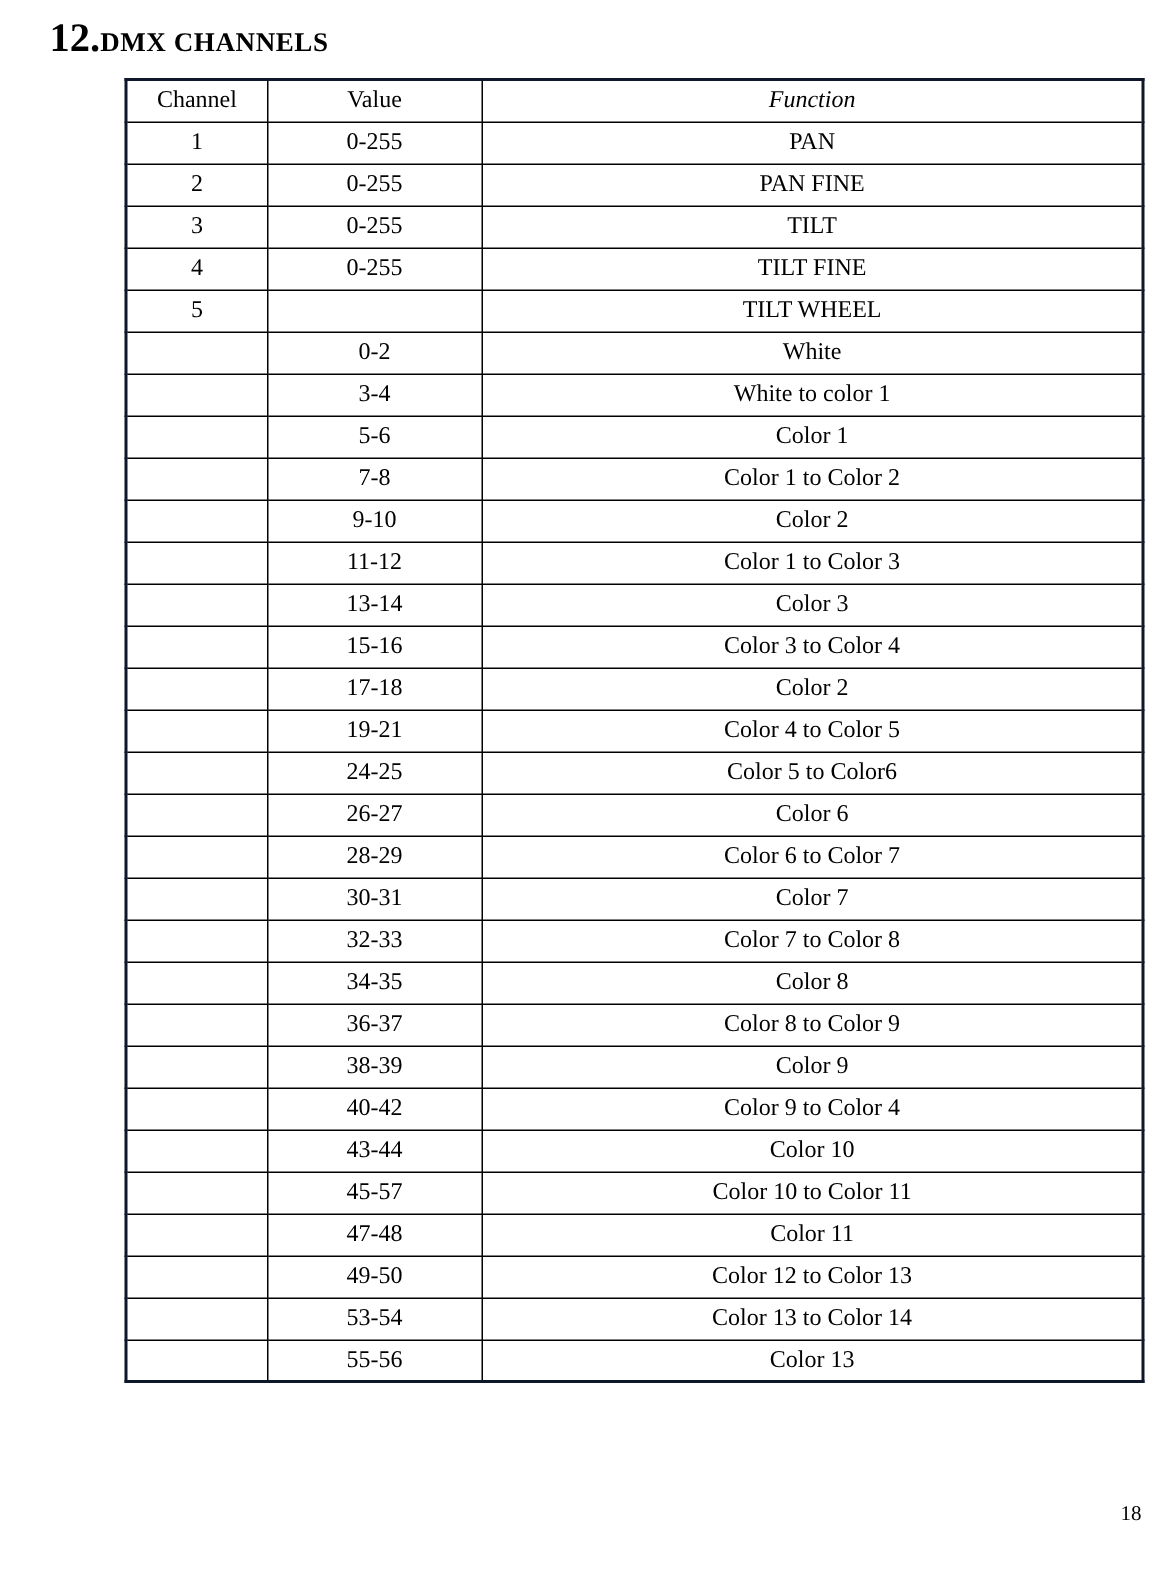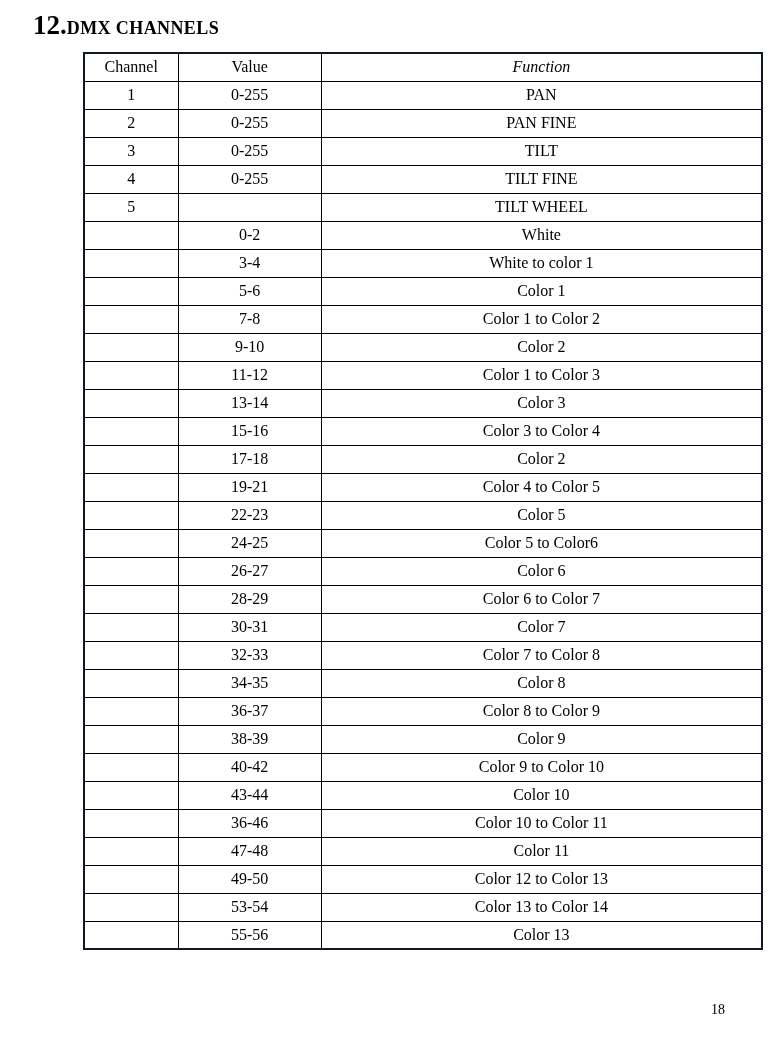--- a/index.html
+++ b/index.html
@@ -43,21 +43,21 @@
     font-size: 16px;
     font-weight: normal;
     white-space: nowrap;
     overflow: hidden;
   }
   .col-channel { width: 86px; }
   .col-value   { width: 131px; }
   .col-function{ width: 403px; font-style: italic; }
   .page-number {
     position: absolute;
-    left: 711px; top: 1002px;
+    left: 747px; top: 1002px;
     font-size: 14px;
   }
 </style>
 </head>
 <body>
 
 <div class="page">
 
   <h1 class="heading"><span class="heading-number">12.</span><span class="heading-title">DMX CHANNELS</span></h1>
 
@@ -140,25 +140,20 @@
           <td>17-18</td>
           <td>Color 2</td>
         </tr>
         <tr>
           <td></td>
           <td>19-21</td>
           <td>Color 4 to Color 5</td>
         </tr>
         <tr>
           <td></td>
-          <td>22-23</td>
-          <td>Color 5</td>
-        </tr>
-        <tr>
-          <td></td>
           <td>24-25</td>
           <td>Color 5 to Color6</td>
         </tr>
         <tr>
           <td></td>
           <td>26-27</td>
           <td>Color 6</td>
         </tr>
         <tr>
           <td></td>
@@ -186,30 +181,30 @@
           <td>Color 8 to Color 9</td>
         </tr>
         <tr>
           <td></td>
           <td>38-39</td>
           <td>Color 9</td>
         </tr>
         <tr>
           <td></td>
           <td>40-42</td>
-          <td>Color 9 to Color 10</td>
+          <td>Color 9 to Color 4</td>
         </tr>
         <tr>
           <td></td>
           <td>43-44</td>
           <td>Color 10</td>
         </tr>
         <tr>
           <td></td>
-          <td>36-46</td>
+          <td>45-57</td>
           <td>Color 10 to Color 11</td>
         </tr>
         <tr>
           <td></td>
           <td>47-48</td>
           <td>Color 11</td>
         </tr>
         <tr>
           <td></td>
           <td>49-50</td>

